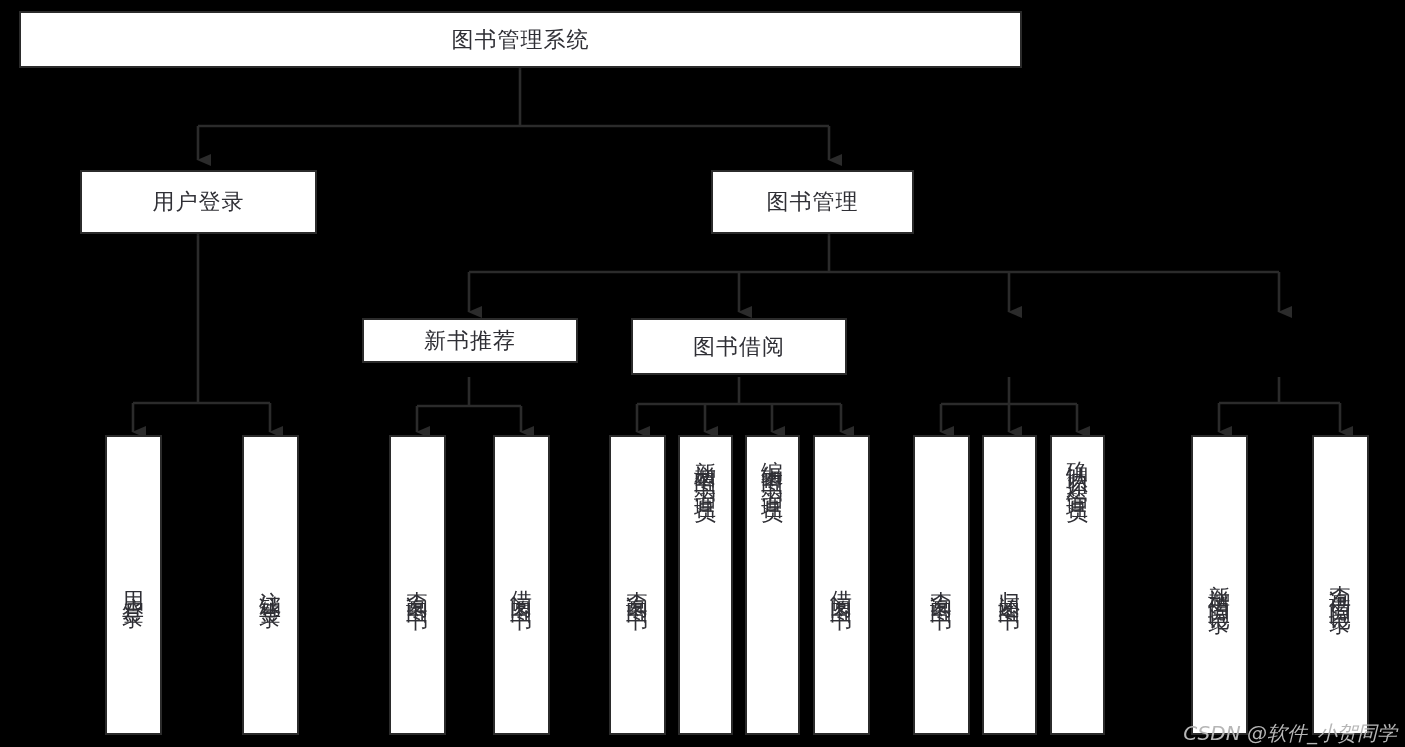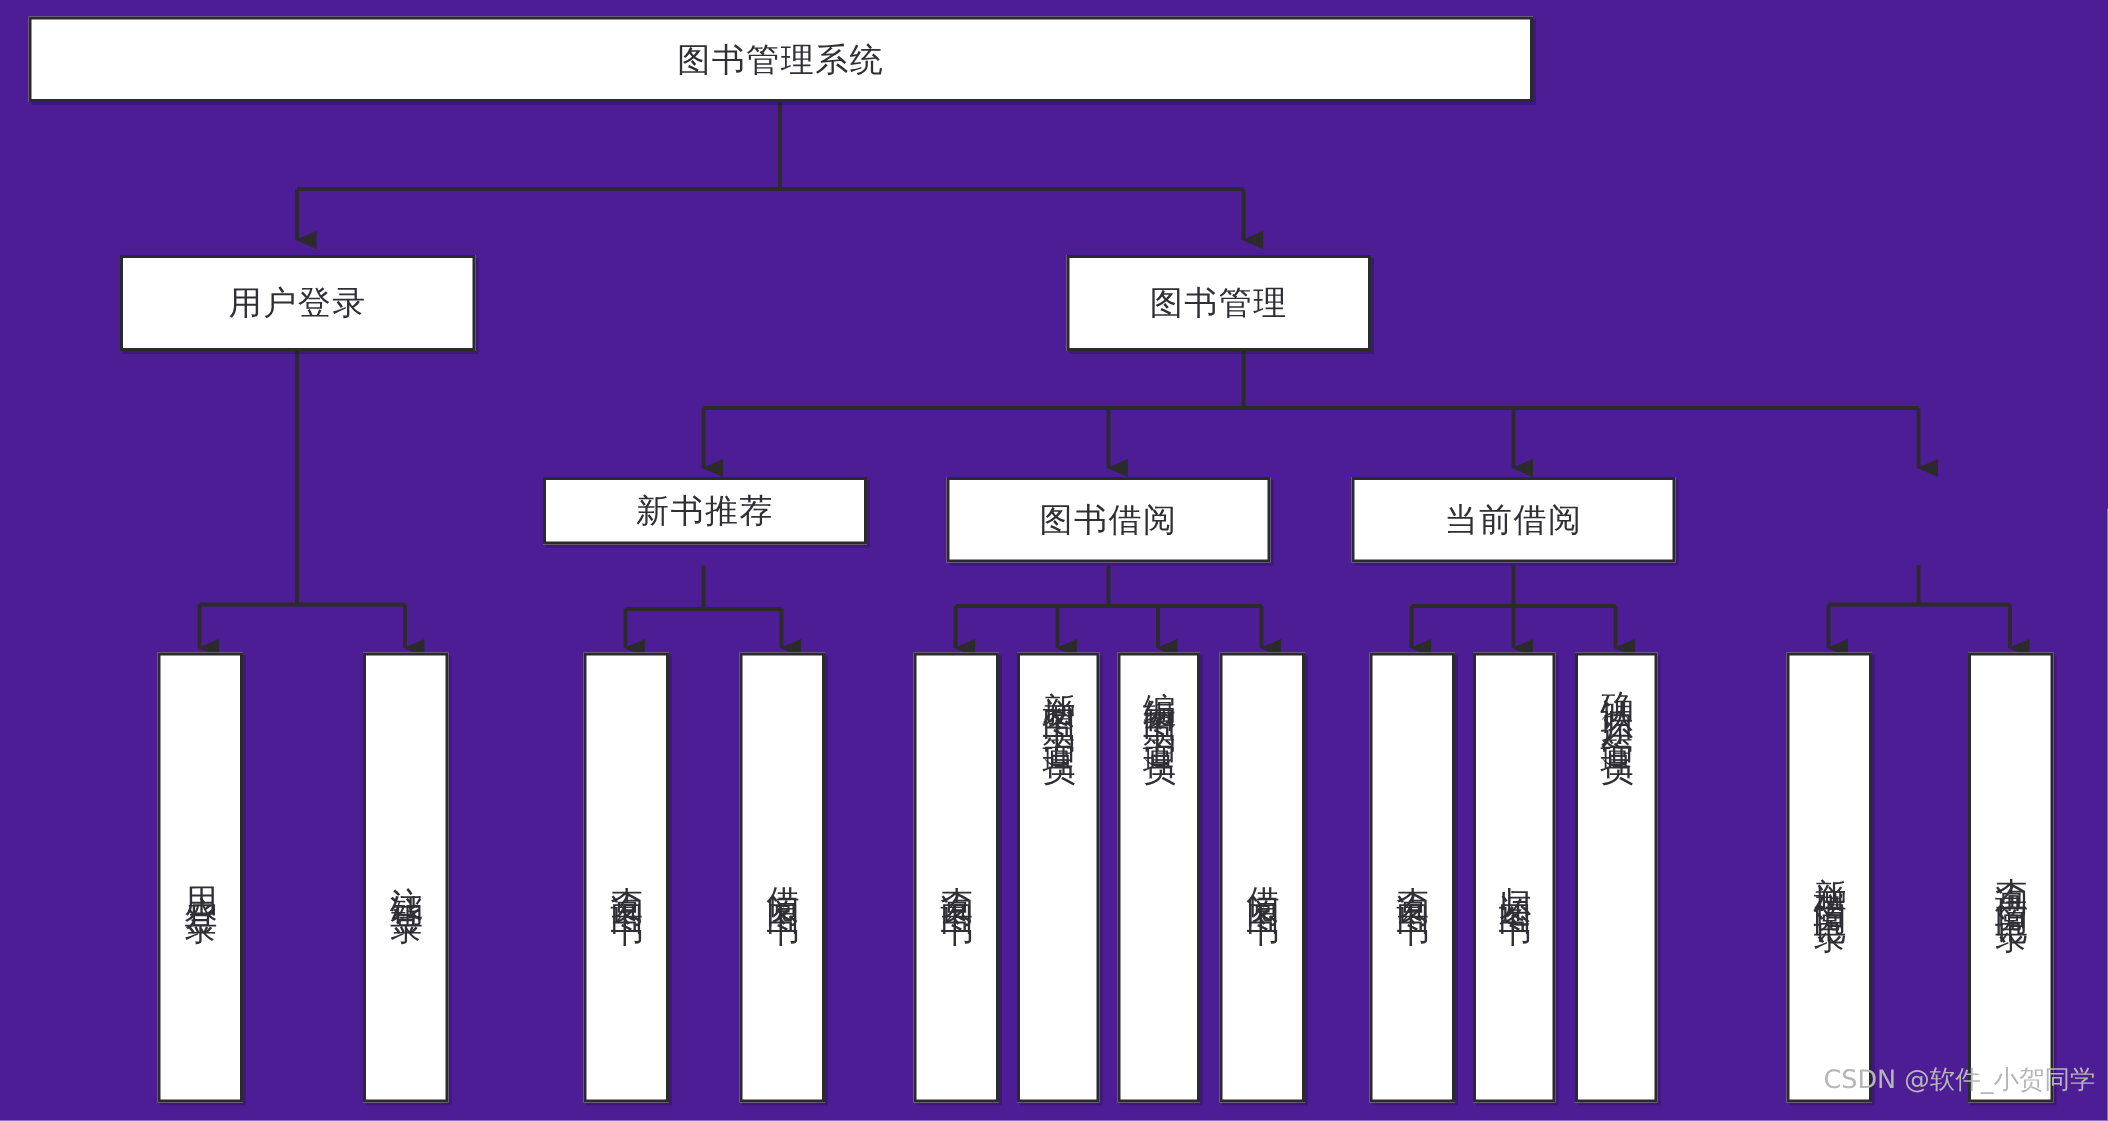--- a/index.html
+++ b/index.html
@@ -1,20 +1,20 @@
 <!DOCTYPE html>
 <html><head>
 <meta charset="utf-8">
 <style>
   html,body{margin:0;padding:0;background:#ffffff;}
   body{
     font-family:"DejaVu Sans","Liberation Sans",sans-serif;
     width:1405px;height:747px;overflow:hidden;position:relative;
   }
-  #stage{position:relative;width:1405px;height:747px;background:#4c1d95;}
+  #stage{position:relative;width:1405px;height:747px;background:#000000;}
   svg#diagram{position:absolute;left:0;top:0;width:1405px;height:747px;}
 
   .node-box{
     position:absolute;
     background:#ffffff;
     border:2px solid #2b2b2b;
     box-sizing:border-box;
     box-shadow:2px 2px 0 rgba(0,0,0,0.18);
   }
   .node-box .lbl{
@@ -36,25 +36,26 @@
     line-height:1.05;
     letter-spacing:6px;
     white-space:nowrap;
     color:#2f2f35;
   }
   .node-v.mid{align-items:center;}
   .node-v.top{align-items:flex-start;padding-top:6px;}
 
   #watermark{
     position:absolute;
-    right:8px;bottom:16px;
-    font-size:17px;
+    right:8px;bottom:0;
+    font-size:20px;
     color:#b6b6b6;
     white-space:nowrap;
     pointer-events:none;
+    font-style:italic;
   }
 </style>
 </head>
 <body>
 
 <div id="stage">
 
   <svg id="diagram" viewBox="0 0 1405 747" xmlns="http://www.w3.org/2000/svg">
     <defs>
       <marker id="arrow" viewBox="0 0 12 14" refX="6" refY="13" markerWidth="12" markerHeight="14" orient="auto-start-reverse" markerUnits="userSpaceOnUse">
@@ -133,23 +134,20 @@
   </div>
 
   <div class="node-box node-h" style="left:362px;top:318px;width:216px;height:45px;">
     <span class="lbl">新书推荐</span>
   </div>
 
   <div class="node-box node-h" style="left:631px;top:318px;width:216px;height:57px;">
     <span class="lbl">图书借阅</span>
   </div>
 
-  <div class="node-box node-h" style="left:901px;top:318px;width:216px;height:57px;">
-    <span class="lbl">当前借阅</span>
-  </div>
 
 
   <div class="node-box node-v mid" style="left:105px;top:435px;width:57px;height:300px;">
     <span class="lbl">用户登录</span>
   </div>
 
   <div class="node-box node-v mid" style="left:242px;top:435px;width:57px;height:300px;">
     <span class="lbl">注销登录</span>
   </div>
 

